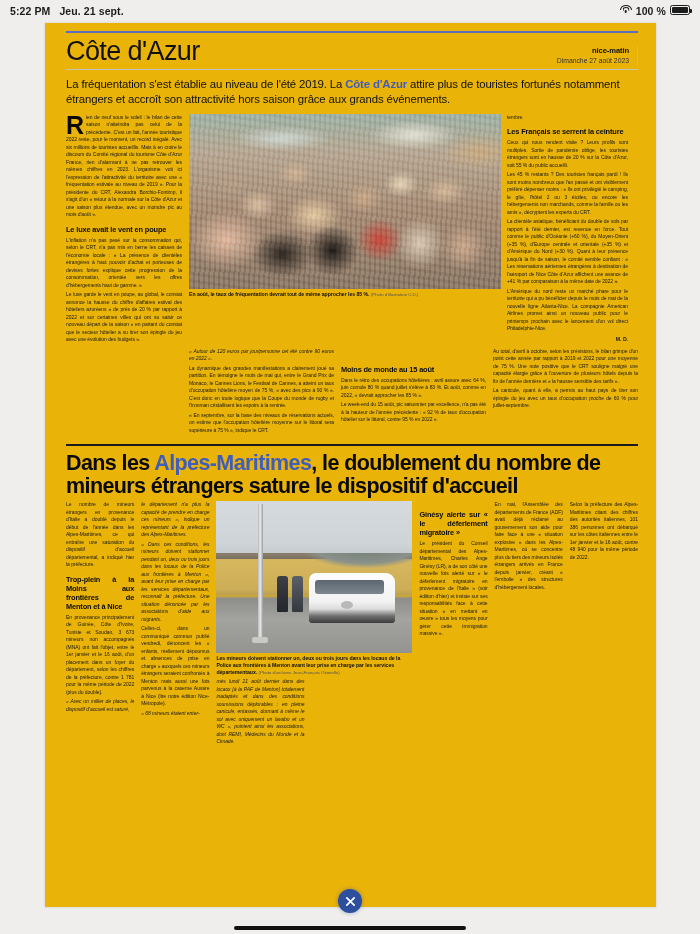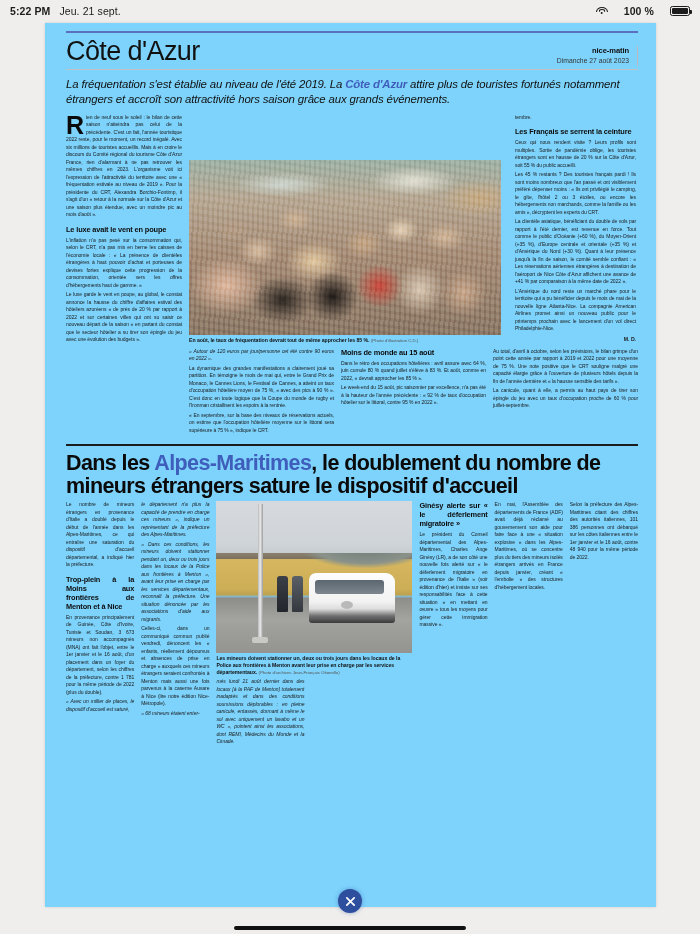--- a/index.html
+++ b/index.html
@@ -11,39 +11,39 @@
   }
 
   
   .statusbar{
     position:absolute; top:0; left:0; width:700px; height:22px;
     display:flex; align-items:center; padding:0 10px;
     font-size:10.5px; color:#1c1c1c; font-weight:600;
     background:#efeeec; letter-spacing:.1px;
   }
   .sb-time{ margin-right:9px; }
-  .sb-date{ font-weight:400; }
-  .sb-right{ margin-left:auto; display:flex; align-items:center; gap:16px; }
+  .sb-date{ font-weight:700; }
+  .sb-right{ margin-left:auto; display:flex; gap:4px; }
   .wifi{ width:12px; height:9px; position:relative; }
   .wifi i{ position:absolute; left:50%; transform:translateX(-50%);
     border:1.1px solid #1c1c1c; border-bottom:none; border-radius:50% 50% 0 0/100% 100% 0 0; }
   .wifi i:nth-child(1){ width:12px; height:5px; top:0; }
   .wifi i:nth-child(2){ width:7px; height:3.2px; top:2.4px; }
   .wifi i:nth-child(3){ width:2.6px; height:2.6px; top:5.2px; background:#1c1c1c;
     border-radius:50%; border:none; }
   .batt{ width:20px; height:9.5px; border:1.2px solid #1c1c1c; border-radius:2.4px;
     position:relative; padding:1px; }
   .batt::after{ content:""; position:absolute; right:-3px; top:2.6px; width:1.6px; height:4px;
     background:#1c1c1c; border-radius:0 1px 1px 0; }
   .batt b{ display:block; height:100%; width:100%; background:#1c1c1c; border-radius:1px; }
 
   
   .page{
     position:absolute; left:45px; top:23px; width:611px; height:884px;
-    background:#7dd3fc;
+    background:#eab308;
     box-shadow:0 0 3px rgba(0,0,0,.13);
     overflow:hidden;
   }
   .sheet{ position:absolute; left:21px; top:8px; width:572px; }
 
   
   .rule-blue{ height:2.2px; background:#5b6fbf; width:100%; }
   .masthead{ display:flex; align-items:flex-end; padding:4px 0 3px 0; }
   .masthead-title{
     font-family:"Liberation Sans", sans-serif;
@@ -57,21 +57,20 @@
   .rule-gray{ height:1px; background:#c2c2c2; width:100%; margin-bottom:7px; }
 
   
   h1.headline{
     font-size:32px; line-height:1.04; font-weight:bold; color:#0a0a0a;
     letter-spacing:-0.9px; margin:2px 0 9px 0;
   }
   .subhead{
     font-size:11.4px; line-height:1.33; color:#111; letter-spacing:-0.15px;
     margin-bottom:7px;
-    font-style:italic;
   }
   .blue{ color:#3f5dbb; font-weight:bold; }
   .col{ font-size:5.0px; line-height:1.5; color:#1a1a1a; text-align:justify;
         hyphens:auto; letter-spacing:-.05px; }
   .col p{ margin:0 0 2px 0; }
   .col p.i{ font-style:italic; }
   .colhead{
     font-size:7.4px; font-weight:bold; line-height:1.22; color:#0d0d0d;
     margin:6px 0 3px 0; letter-spacing:-.15px;
   }
@@ -232,21 +231,21 @@
     <div class="a1grid">
 
       <div class="col a1-c1">
         <p class="dropcap">Rien de neuf sous le soleil : le bilan de cette saison n'atteindra pas celui de la précédente. C'est un fait, l'année touristique 2022 reste, pour le moment, un record inégalé. Avec six millions de touristes accueillis. Mais à en croire le discours du Comité régional du tourisme Côte d'Azur France, rien d'alarmant à ne pas retrouver les mêmes chiffres en 2023. L'organisme voit ici l'expression de l'attractivité du territoire avec une « fréquentation estivale au niveau de 2019 ». Pour la présidente du CRT, Alexandra Borchio-Fontimp, il s'agit d'un « retour à la normale sur la Côte d'Azur et une saison plus étendue, avec un moindre pic au mois d'août ».</p>
         <div class="colhead">Le luxe avait le vent en poupe</div>
         <p>L'inflation n'a pas pesé sur la consommation qui, selon le CRT, n'a pas mis en berne les caisses de l'économie locale : « La présence de clientèles étrangères à haut pouvoir d'achat et porteuses de devises fortes explique cette progression de la consommation, orientée vers les offres d'hébergements haut de gamme. »</p>
         <p>Le luxe garde le vent en poupe, au global, le constat annonce la hausse du chiffre d'affaires estival des hôteliers azuréens « de près de 20 % par rapport à 2022 et sur certaines villes qui ont su saisir ce nouveau départ de la saison « en partant du constat que le secteur hôtelier a su tirer son épingle du jeu avec une évolution des budgets ».</p>
       </div>
 
       <div class="a1-right">
-        <div style="display:flex; gap:14px;align-items:flex-end;">
+        <div style="display:flex; gap:6px;">
           <div style="width:312px;">
             <div class="photo1">
               <div class="ph-crowd"></div>
             </div>
             <div class="cap">
               <span>En août, le taux de fréquentation devrait tout de même approcher les 85 %.</span>
               <span class="credit">(Photo d'illustration C.D.)</span>
             </div>
           </div>
           <div class="col a1-c5">
@@ -260,21 +259,21 @@
           </div>
         </div>
 
         <div class="a1-cols3">
           <div class="col">
             <p class="i">« Autour de 120 euros par jour/personne cet été contre 90 euros en 2022 ».</p>
             <p>La dynamique des grandes manifestations a clairement joué sa partition. En témoigne le mois de mai qui, entre le Grand Prix de Monaco, le Cannes Lions, le Festival de Cannes, a atteint un taux d'occupation hôtelière moyen de 75 %, « avec des pics à 90 % ». C'est donc en toute logique que la Coupe du monde de rugby et l'Ironman cristallisent les espoirs à la rentrée.</p>
             <p>« En septembre, sur la base des niveaux de réservations actuels, on estime que l'occupation hôtelière moyenne sur le littoral sera supérieure à 75 % », indique le CRT.</p>
           </div>
           <div class="col">
-            <div class="colhead" style="margin-top:0">Moins de monde au 15 août</div>
+            <div class="colhead" style="margin-top:17px">Moins de monde au 15 août</div>
             <p>Dans le rétro des occupations hôtelières : avril assure avec 64 %, juin cumule 80 % quand juillet s'élève à 83 %. Et août, comme en 2022, « devrait approcher les 85 % ».</p>
             <p>Le week-end du 15 août, pic saisonnier par excellence, n'a pas été à la hauteur de l'année précédente : « 92 % de taux d'occupation hôtelier sur le littoral, contre 95 % en 2022 ».</p>
           </div>
           <div class="col">
             <p>Au total, d'avril à octobre, selon les prévisions, le bilan grimpe d'un point cette année par rapport à 2019 et 2022 pour une moyenne de 75 %. Une note positive que le CRT souligne malgré une capacité élargie grâce à l'ouverture de plusieurs hôtels depuis la fin de l'année dernière et « la hausse sensible des tarifs ».</p>
             <p>La canicule, quant à elle, a permis au haut pays de tirer son épingle du jeu avec un taux d'occupation proche de 60 % pour juillet-septembre.</p>
           </div>
         </div>
       </div>
     </div>
@@ -314,21 +313,21 @@
         </div>
         <div style="display:flex; gap:7px; margin-top:3px;">
           <div class="col" style="width:88px;">
             <p class="i">més lundi 21 août dernier dans des locaux [à la PAF de Menton] totalement inadaptés et dans des conditions soumissions déplorables : en pleine canicule, entassés, dormant à même le sol avec uniquement un lavabo et un WC », pointent ainsi les associations, dont REMI, Médecins du Monde et la Cimade.</p>
           </div>
           <div class="col" style="width:88px;"></div>
         </div>
       </div>
 
       <div class="col a2col">
-        <div class="colhead" style="margin-top:0">Ginésy alerte sur « le déferlement migratoire »</div>
+        <div class="colhead" style="margin-top:9px">Ginésy alerte sur « le déferlement migratoire »</div>
         <p>Le président du Conseil départemental des Alpes-Maritimes, Charles Ange Ginésy (LR), a de son côté une nouvelle fois alerté sur « le déferlement migratoire en provenance de l'Italie » (voir édition d'hier) et insiste sur ses responsabilités face à cette situation « en mettant en œuvre » tous les moyens pour gérer cette immigration massive ».</p>
       </div>
       <div class="col a2col">
         <p>En mai, l'Assemblée des départements de France (ADF) avait déjà réclamé au gouvernement son aide pour faire face à une « situation explosive » dans les Alpes-Maritimes, où se concentre plus du tiers des mineurs isolés étrangers arrivés en France depuis janvier, créant « l'embolie » des structures d'hébergement locales.</p>
       </div>
       <div class="col a2col">
         <p>Selon la préfecture des Alpes-Maritimes citant des chiffres des autorités italiennes, 101 386 personnes ont débarqué sur les côtes italiennes entre le 1er janvier et le 16 août, contre 48 940 pour la même période de 2022.</p>
       </div>
     </div>
 

